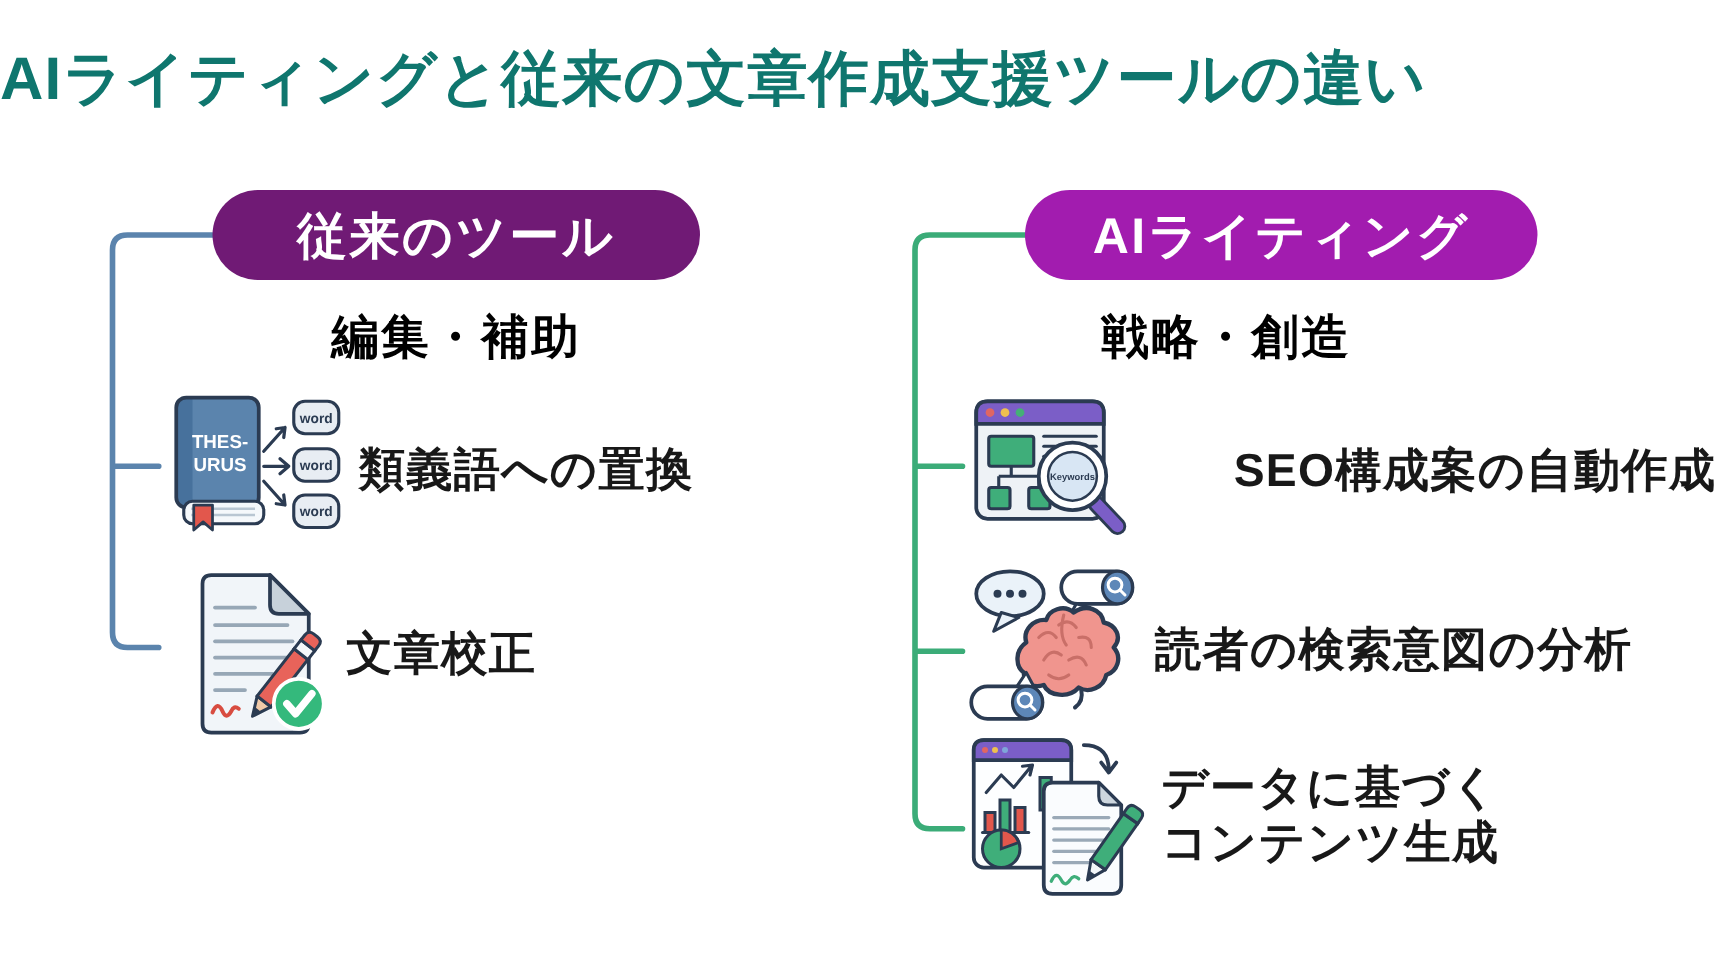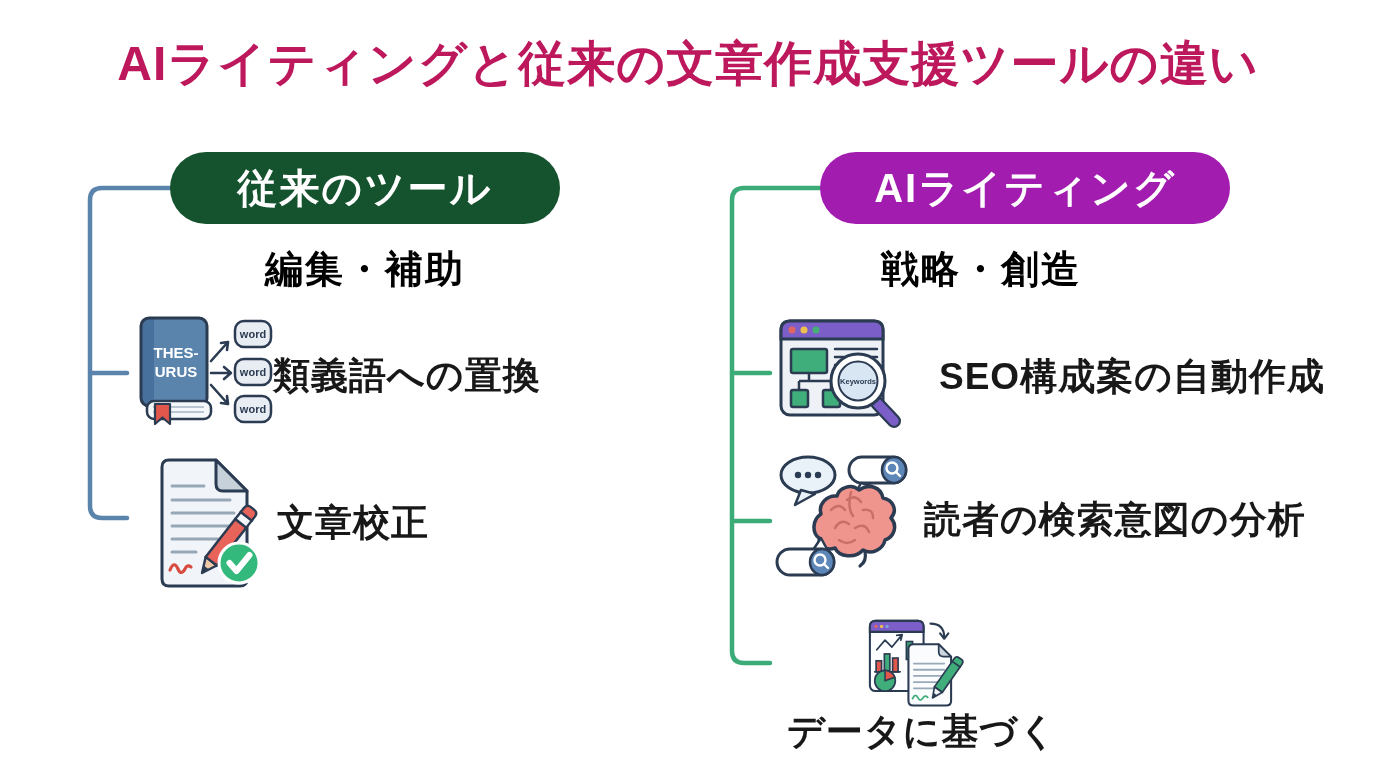--- a/index.html
+++ b/index.html
@@ -6,31 +6,30 @@
   html, body { width: 1376px; height: 768px; overflow: hidden; }
   body {
     position: relative;
     background: #ffffff;
     font-family: "Liberation Sans", "DejaVu Sans", sans-serif;
     color: #1a1a1a;
   }
   .abs { position: absolute; }
   .title {
     left: 0; top: 28px; width: 1376px; height: 72px;
-    text-align: center;
     font-size: 48px; font-weight: 800; letter-spacing: 1px;
-    color: #be185d;
+    color: #0f766e;
     line-height: 72px;
   }
   .pill {
     height: 72px; border-radius: 36px;
     display: flex; align-items: center; justify-content: center;
     color: #ffffff; font-size: 40px; font-weight: 700; letter-spacing: 2px;
   }
-  .pill-traditional { left: 170px; top: 152px; width: 390px; background: #14532d; font-family: Liberation Serif, serif; }
+  .pill-traditional { left: 170px; top: 152px; width: 390px; background: #701a75; font-family: Liberation Serif, serif; }
   .pill-ai          { left: 820px; top: 152px; width: 410px; background: #a21caf; }
   .subtitle {
     top: 246px; height: 46px;
     display: flex; align-items: center; justify-content: center;
     font-size: 38px; font-weight: 800; color: #000000; letter-spacing: 2px;
   }
   .subtitle-traditional { left: 170px; width: 390px; }
   .subtitle-ai          { left: 776px; width: 410px; }
   .row { display: flex; align-items: center; }
   .row-label {
@@ -74,21 +73,21 @@
     </g>
     <g>
       <rect x="97" y="6" width="36" height="26" rx="9" fill="#e8edf3" stroke="#2b3b52" stroke-width="2.5"></rect>
       <text x="115" y="23" text-anchor="middle" font-size="11" font-weight="bold" fill="#2b3b52">word</text>
       <rect x="97" y="44" width="36" height="26" rx="9" fill="#e8edf3" stroke="#2b3b52" stroke-width="2.5"></rect>
       <text x="115" y="61" text-anchor="middle" font-size="11" font-weight="bold" fill="#2b3b52">word</text>
       <rect x="97" y="81" width="36" height="26" rx="9" fill="#e8edf3" stroke="#2b3b52" stroke-width="2.5"></rect>
       <text x="115" y="98" text-anchor="middle" font-size="11" font-weight="bold" fill="#2b3b52">word</text>
     </g>
   </svg>
-  <div class="row-label" style="margin-left:0;">類義語への置換</div>
+  <div class="row-label" style="margin-left:14px;">類義語への置換</div>
 </div>
 
 <div class="abs row" style="left:152px; top:456px; height:134px;">
   <svg width="125" height="134" viewBox="0 0 125 134">
     <path d="M17 4 H64 L95 35 V123 Q95 130 88 130 H17 Q10 130 10 123 V11 Q10 4 17 4 Z" fill="#f1f5f9" stroke="#2b3b52" stroke-width="3" stroke-linejoin="round"></path>
     <path d="M64 4 V28 Q64 35 71 35 H95 Z" fill="#c7d1da" stroke="#2b3b52" stroke-width="3" stroke-linejoin="round"></path>
     <g stroke="#97a7b6" stroke-width="3" stroke-linecap="round">
       <line x1="20" y1="30" x2="52" y2="30"></line>
       <line x1="20" y1="44" x2="78" y2="44"></line>
       <line x1="20" y1="57" x2="82" y2="57"></line>
@@ -108,21 +107,21 @@
     <path d="M77.5 107 L84.5 115 L97.5 99" stroke="#ffffff" stroke-width="6" fill="none" stroke-linecap="round" stroke-linejoin="round"></path>
   </svg>
   <div class="row-label" style="">文章校正</div>
 </div>
 
 <div class="abs pill pill-ai">
   <span>AIライティング</span>
 </div>
 <div class="abs subtitle subtitle-ai">戦略・創造</div>
 
-<div class="abs row" style="left:778px; top:318px; height:118px;">
+<div class="abs row" style="left:778px; top:318px; height:118px;gap:48px;">
   <svg width="133" height="118" viewBox="0 0 133 118">
     <rect x="3" y="3" width="102" height="94" rx="9" fill="#eef2f6" stroke="#2b3b52" stroke-width="3"></rect>
     <path d="M12 3 H96 Q105 3 105 12 V21 H3 V12 Q3 3 12 3 Z" fill="#7b5ec7" stroke="#2b3b52" stroke-width="3"></path>
     <circle cx="14" cy="12" r="3.5" fill="#e06663"></circle>
     <circle cx="26" cy="12" r="3.5" fill="#efc04f"></circle>
     <circle cx="38" cy="12" r="3.5" fill="#44b076"></circle>
     <rect x="13" y="31" width="36" height="24" rx="2" fill="#3fae7a" stroke="#2b3b52" stroke-width="2.5"></rect>
     <path d="M31 55 V63 M21 63 H53 M21 63 V72 M53 63 V72" stroke="#2b3b52" stroke-width="2.5" fill="none"></path>
     <rect x="13" y="72" width="17" height="17" rx="2" fill="#3fae7a" stroke="#2b3b52" stroke-width="2.5"></rect>
     <rect x="45" y="72" width="17" height="17" rx="2" fill="#3fae7a" stroke="#2b3b52" stroke-width="2.5"></rect>
@@ -176,21 +175,21 @@
       <path d="M38 98 L46 86 L53 99 Z" fill="#ffffff" stroke="#2b3b52" stroke-width="2.5" stroke-linejoin="round"></path>
       <rect x="2" y="97" width="57" height="26" rx="13" fill="#ffffff" stroke="#2b3b52" stroke-width="3"></rect>
       <rect x="35" y="97" width="24" height="26" rx="13" fill="#5d87b8" stroke="#2b3b52" stroke-width="2.5"></rect>
       <circle cx="45" cy="108" r="5.5" fill="none" stroke="#ffffff" stroke-width="2.4"></circle>
       <line x1="49" y1="112" x2="53" y2="116" stroke="#ffffff" stroke-width="2.4" stroke-linecap="round"></line>
     </g>
   </svg>
   <div class="row-label" style="margin-left:14px;">読者の検索意図の分析</div>
 </div>
 
-<div class="abs row" style="left:775px; top:614px; height:140px;flex-direction:column;">
+<div class="abs row" style="left:775px; top:582px; height:140px;">
   <svg width="142" height="140" viewBox="0 0 142 140">
     <g>
       <rect x="4" y="10" width="78" height="102" rx="8" fill="#fdfeff" stroke="#2b3b52" stroke-width="3"></rect>
       <path d="M12 10 H74 Q82 10 82 18 V26 H4 V18 Q4 10 12 10 Z" fill="#7b5ec7" stroke="#2b3b52" stroke-width="3"></path>
       <circle cx="13" cy="18" r="2.4" fill="#e06663"></circle>
       <circle cx="21" cy="18" r="2.4" fill="#efc04f"></circle>
       <circle cx="29" cy="18" r="2.4" fill="#7fa6d9"></circle>
       <path d="M14 52 L26 38 L36 48 L50 31 M43 31 L51 30 L49 38" stroke="#2b3b52" stroke-width="2.5" fill="none" stroke-linecap="round" stroke-linejoin="round"></path>
       <rect x="13" y="68" width="8" height="16" fill="#e2574c" stroke="#2b3b52" stroke-width="2.4"></rect>
       <rect x="25" y="58" width="8" height="26" fill="#3fae7a" stroke="#2b3b52" stroke-width="2.4"></rect>
@@ -215,14 +214,15 @@
     </g>
     <g transform="rotate(35 95 122)">
       <path d="M95 122 L88 107 H102 Z" fill="#f2f6f9" stroke="#2b3b52" stroke-width="2.4" stroke-linejoin="round"></path>
       <path d="M95 122 L92 115 H98 Z" fill="#2b3b52"></path>
       <rect x="88" y="62" width="14" height="45" fill="#3fae7a" stroke="#2b3b52" stroke-width="2.4"></rect>
       <path d="M88 62 V57 Q88 52 93 52 H97 Q102 52 102 57 V62 Z" fill="#3fae7a" stroke="#2b3b52" stroke-width="2.4"></path>
     </g>
   </svg>
   <div class="row-label two-line" style="margin-left:12px;">
     <div>データに基づく</div>
+    <div>コンテンツ生成</div>
   </div>
 </div>
 
 </body></html>

